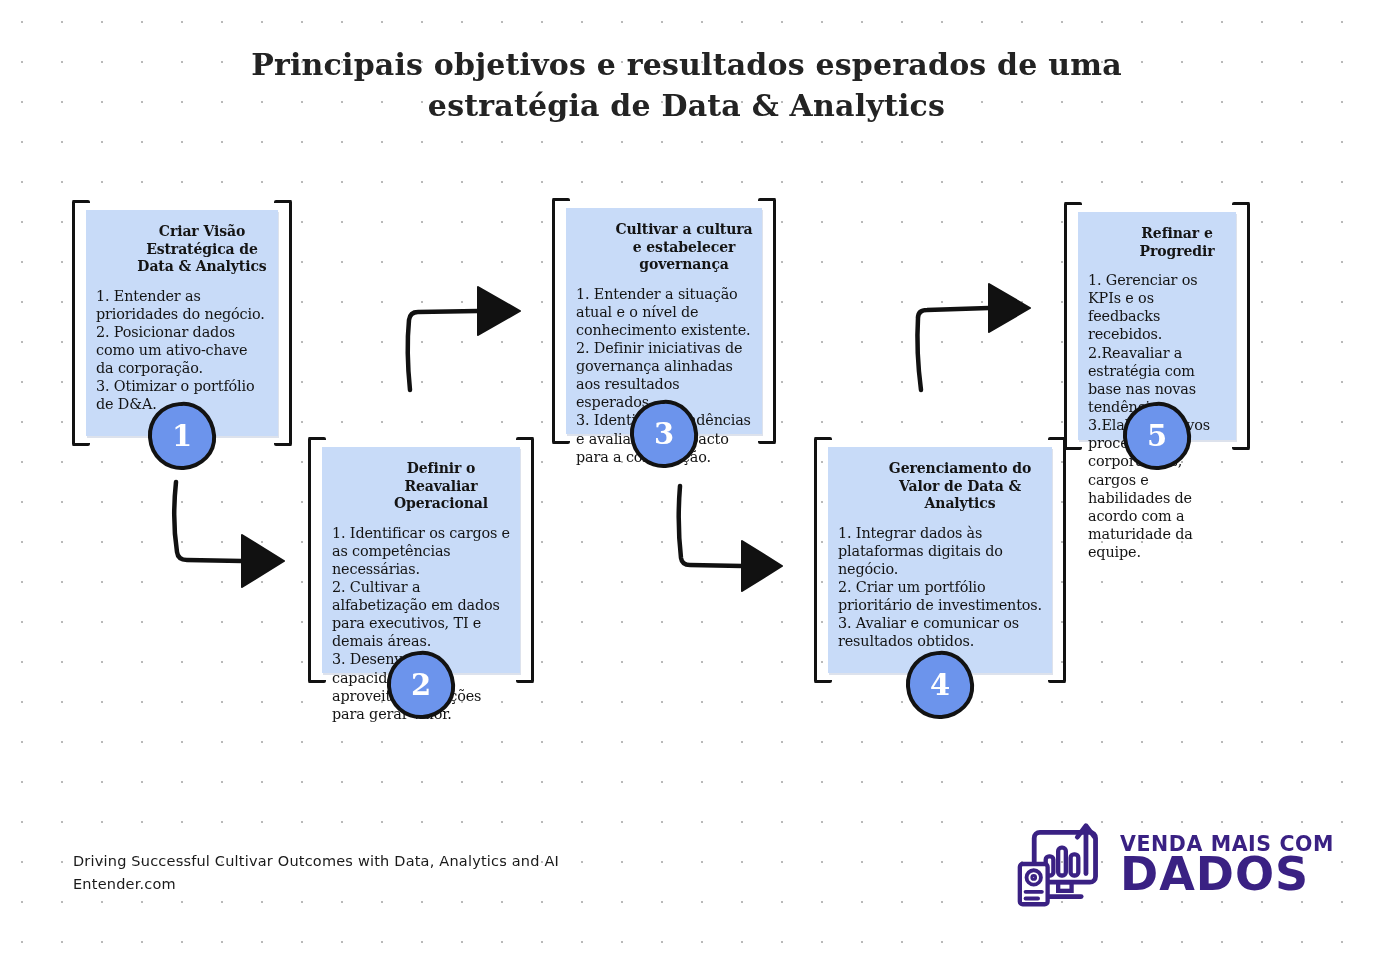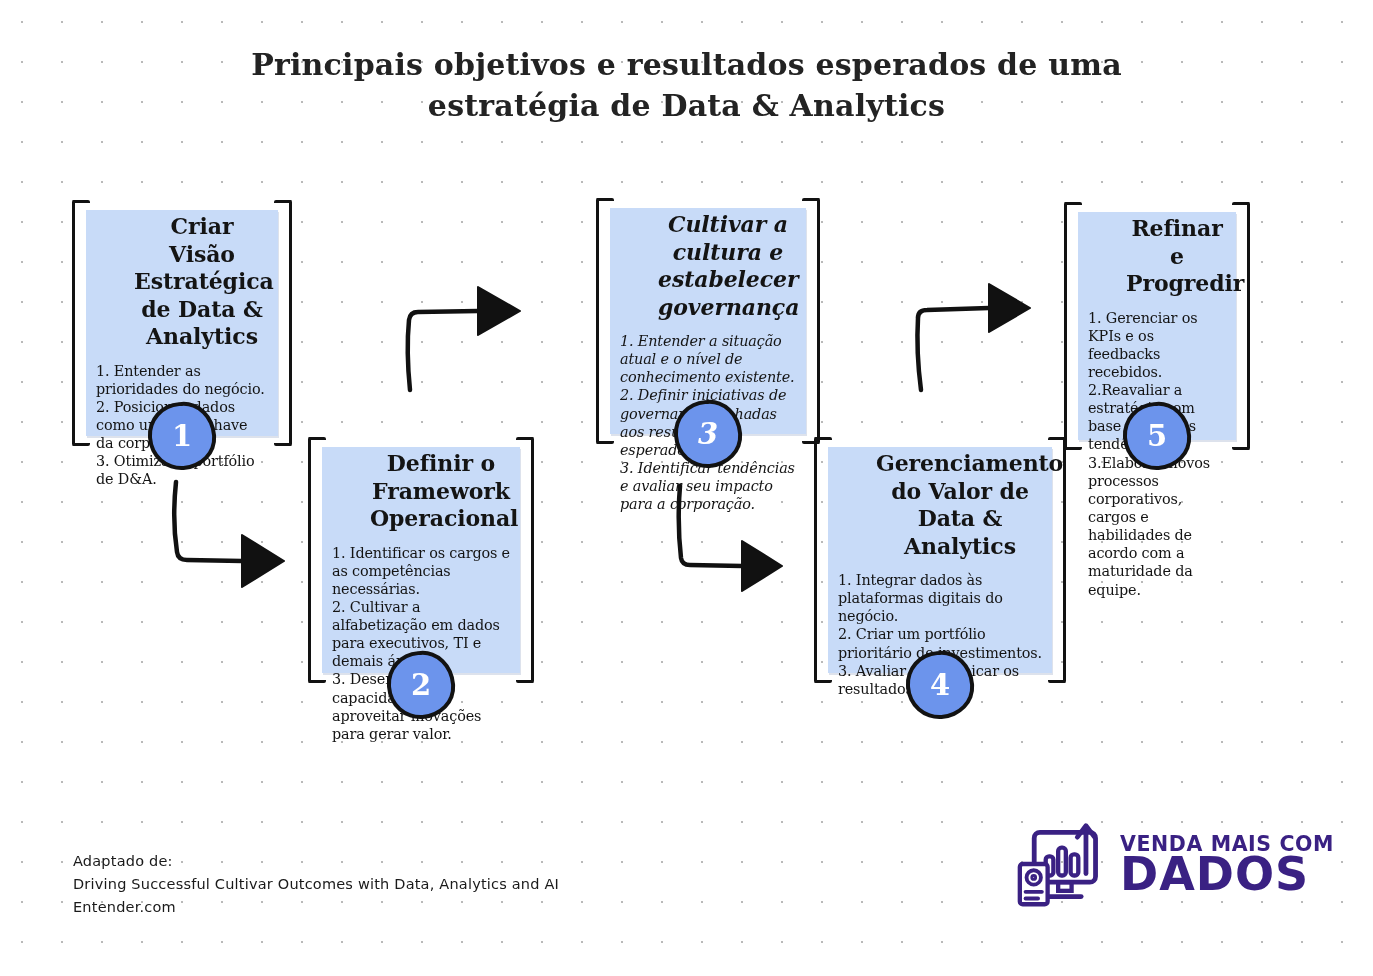--- a/index.html
+++ b/index.html
@@ -21,38 +21,38 @@
     text-align:center;
     font-size:30px;line-height:1.38;font-weight:700;
     color:#232323;
     white-space:pre-line;
     letter-spacing:.2px;
   }
   
   .step{position:absolute;}
   .step1{left:72px;  top:200px; width:220px; height:246px;}
   .step2{left:308px; top:437px; width:226px; height:246px;}
-  .step3{left:596px; top:198px; width:224px; height:246px;font-style:italic;}
+  .step3{left:552px; top:198px; width:224px; height:246px;}
   .step4{left:814px; top:437px; width:252px; height:246px;}
   .step5{left:1064px;top:202px; width:186px; height:248px;}
   .bracket{
     position:absolute;top:0;bottom:0;width:15px;
     border:3.5px solid #121212;border-radius:2px;
   }
   .bracket.left{left:0;border-right:none;}
   .bracket.right{right:0;border-left:none;}
   .panel{
     position:absolute;left:14px;right:14px;top:10px;bottom:10px;
     background:var(--panel,#c8dbf8);
     box-shadow:1px 2px 0 rgba(120,140,180,.25);
   }
   .heading{
-    padding:3px 8px 0 8px;
+    padding:13px 8px 0 8px;
     text-align:center;
-    font-weight:700;font-size:22px;line-height:1.25;
+    font-weight:700;font-size:14px;line-height:1.25;
     color:var(--ink,#141414);
     letter-spacing:-.1px;
     margin-left:40px;
   }
   .items{
     padding:11px 9px 0 10px;
     font-size:14.4px;line-height:1.26;
     color:var(--ink,#141414);
     white-space:pre-line;
     letter-spacing:-.15px;
@@ -128,21 +128,21 @@
     </div>
     <div class="badge">
         <span>1</span>
       </div>
   </div>
 
   <div class="step step2">
     <div class="bracket left"></div>
     <div class="bracket right"></div>
     <div class="panel">
-      <div class="heading">Definir o Framework Operacional</div>
+      <div class="heading">Definir o Reavaliar Operacional</div>
       <div class="items">1. Identificar os cargos e as competências necessárias.
 2. Cultivar a alfabetização em dados para executivos, TI e demais áreas.
 3. Desenvolver capacidades e aproveitar inovações para gerar valor.</div>
     </div>
     <div class="badge">
         <span>2</span>
       </div>
   </div>
 
   <div class="step step3">
@@ -198,21 +198,20 @@
   <svg class="arrow arr3" width="130" height="118" viewBox="0 0 130 118">
     <path d="M12,8 Q9,45 13,80 Q14,87 22,87 L74,88"></path>
     <polygon points="74,63 114,88 74,113"></polygon>
   </svg>
   <svg class="arrow arr4" width="145" height="122" viewBox="0 0 145 122">
     <path d="M18,116 Q13,78 15,44 Q15,36 24,36 L86,34"></path>
     <polygon points="86,10 127,34 86,58"></polygon>
   </svg>
 
   <div class="attribution">
-    <div>Adaptado de:</div>
     <div>Driving Successful Cultivar Outcomes with Data, Analytics and AI</div>
     <div>Entender.com</div>
   </div>
 
   <div class="logo">
     <svg class="logo-icon" width="92" height="92" viewBox="0 0 96 96" fill="none">
       <rect x="19" y="15" width="64" height="52" rx="6" stroke-width="5"></rect>
       <rect x="44" y="67" width="14" height="9" stroke-width="4.5"></rect>
       <line x1="34" y1="82" x2="68" y2="82" stroke-width="5" stroke-linecap="round"></line>
       <rect x="31" y="40" width="8" height="20" rx="3.5" stroke-width="4.5"></rect>

